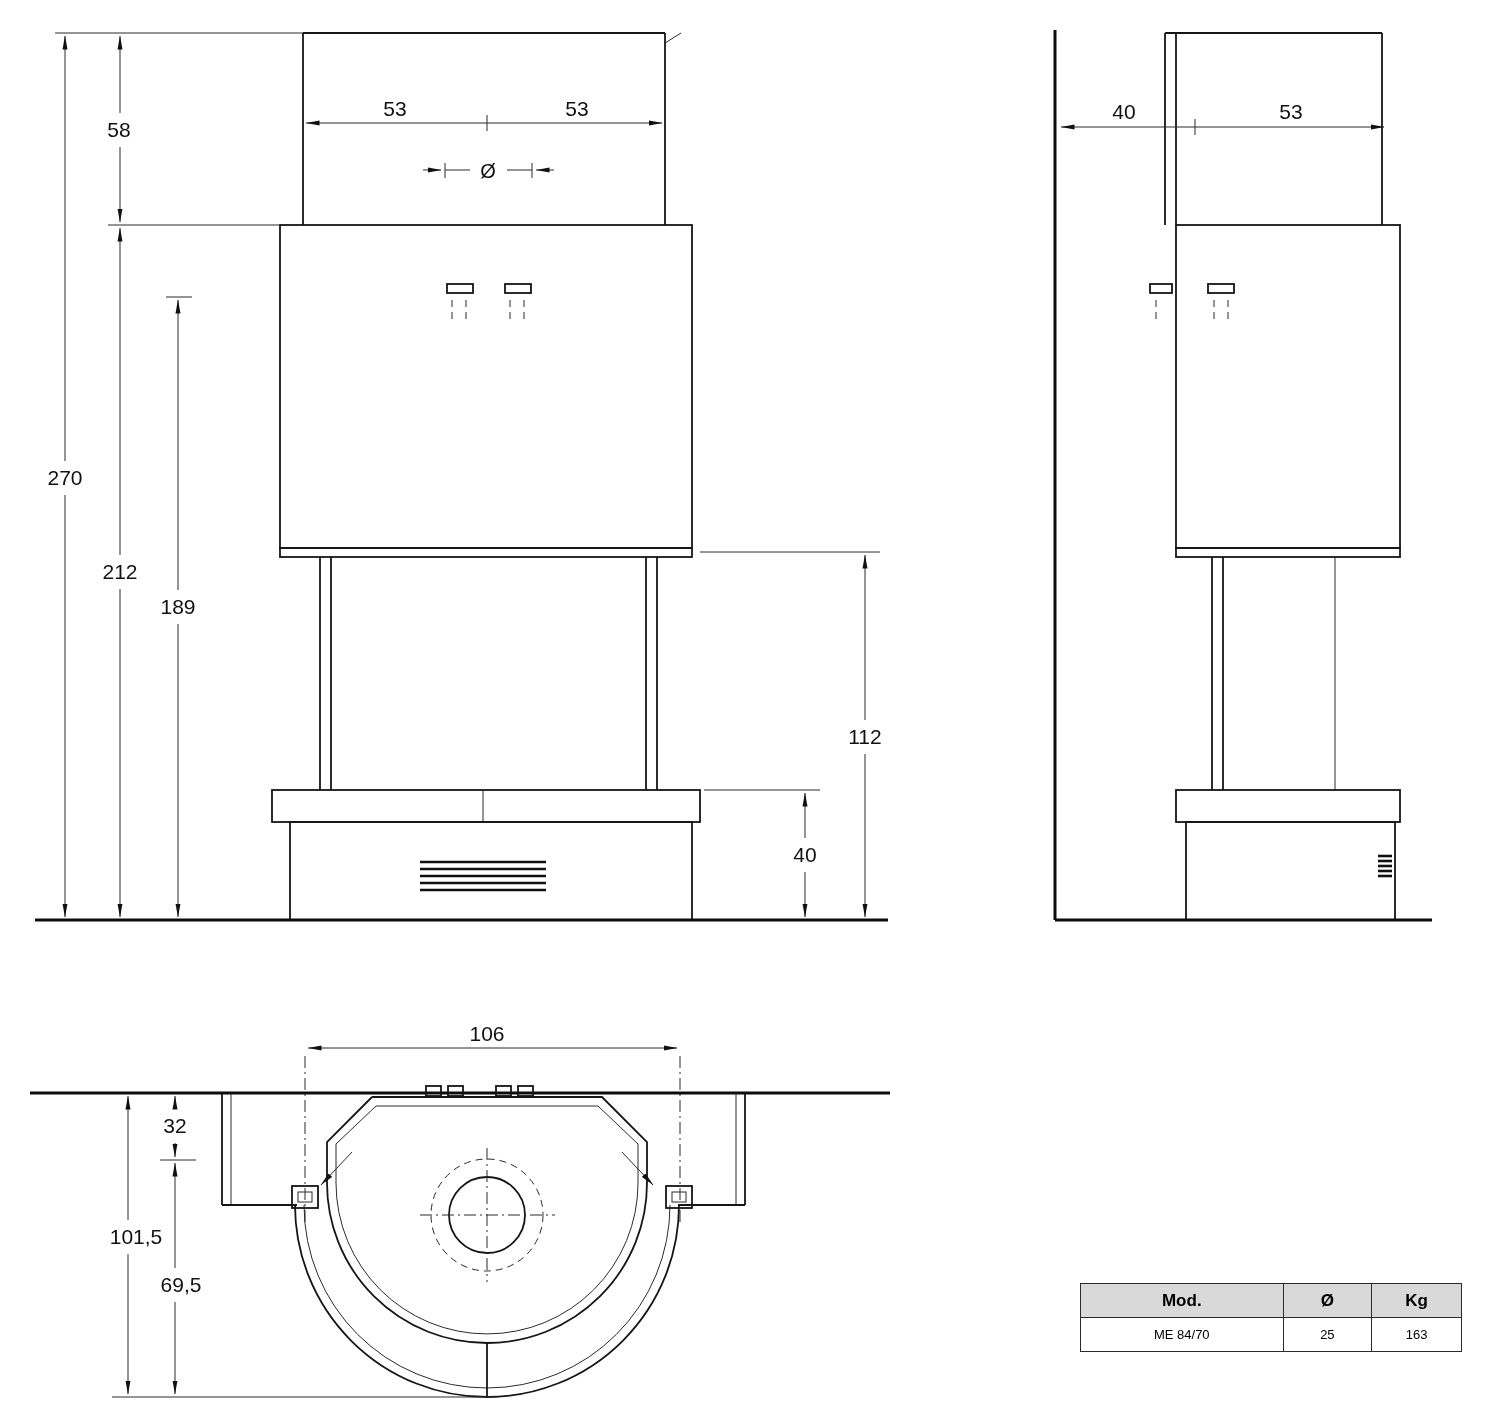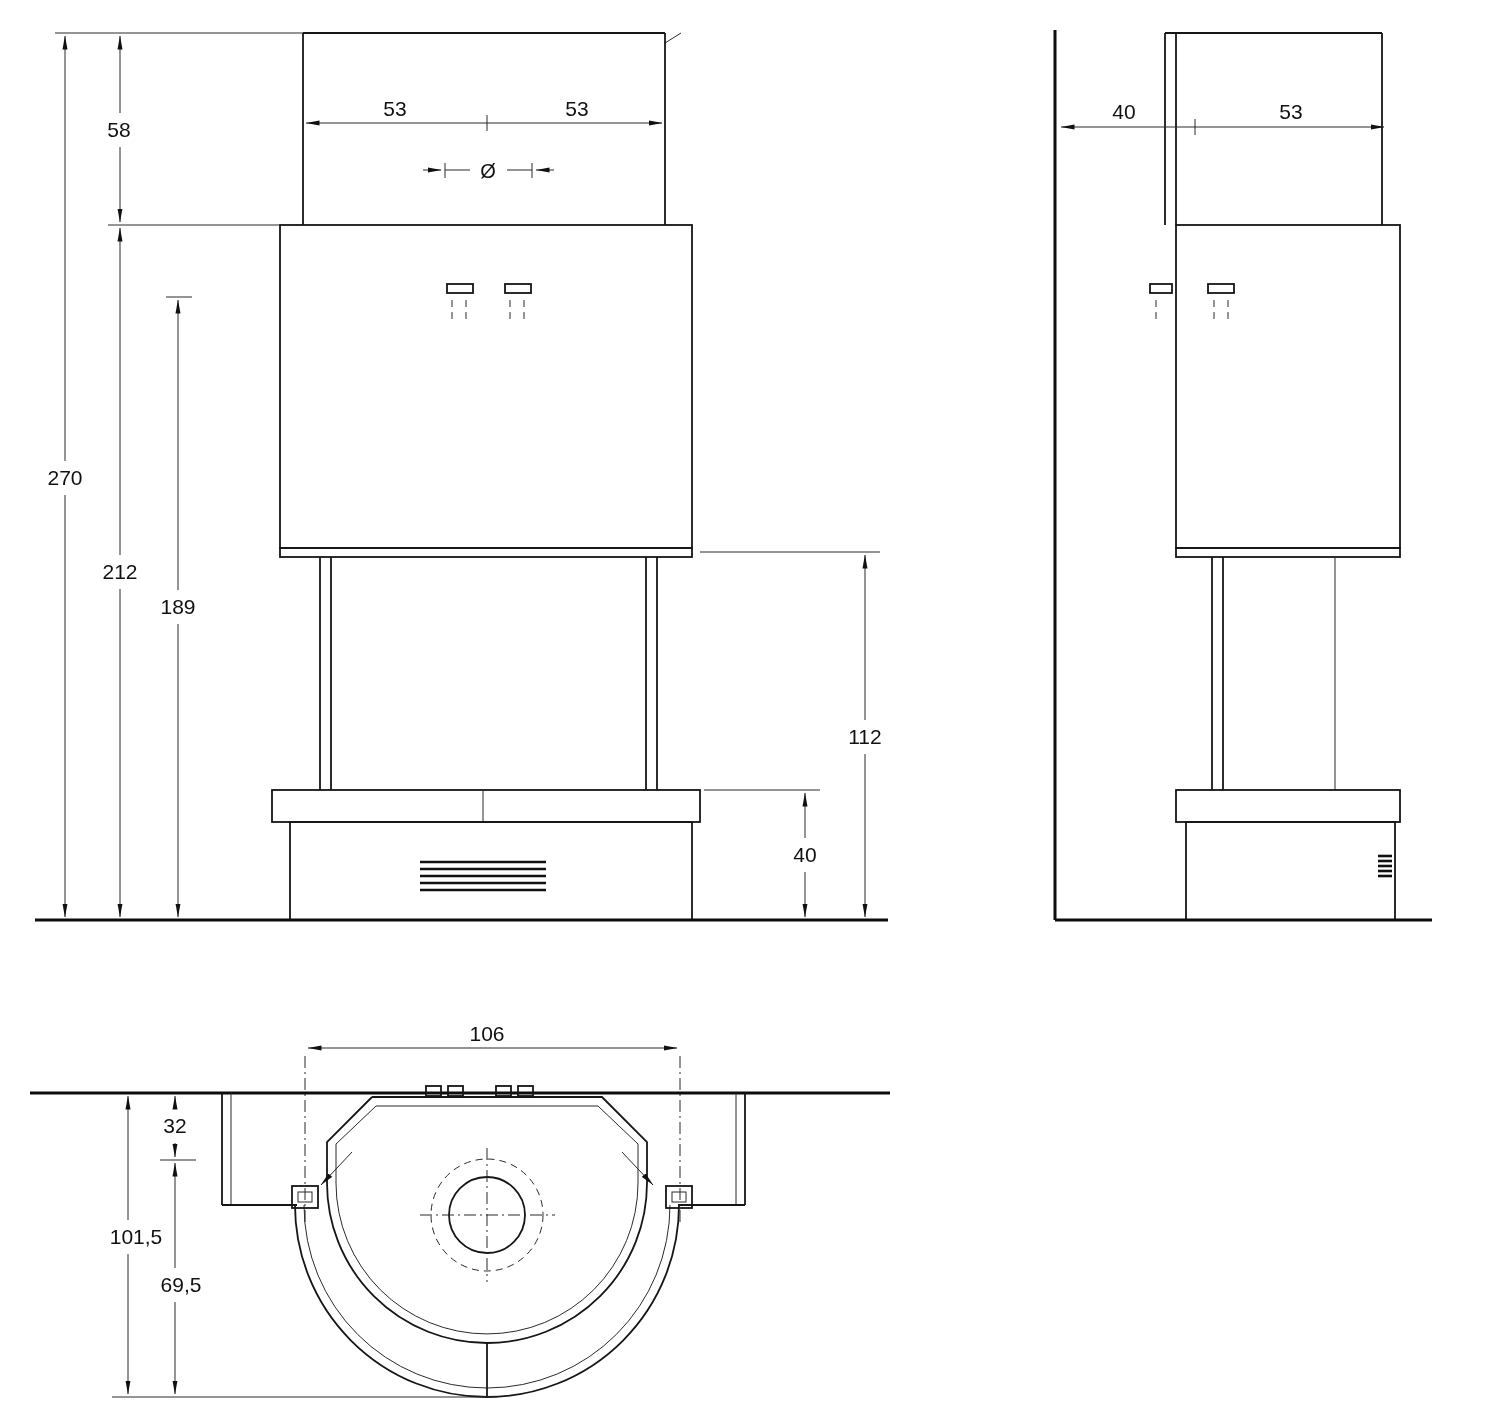--- a/index.html
+++ b/index.html
@@ -224,15 +224,25 @@
 
       <line class="thin" x1="128" y1="1220" x2="128" y2="1096" marker-end="url(#ah)"></line>
       <line class="thin" x1="128" y1="1254" x2="128" y2="1394" marker-end="url(#ah)"></line>
       <text x="136" y="1244">101,5</text>
     </g>
   </g>
 </svg>
 
 <table class="spec-table">
   <tbody>
+        <tr>
+    <th class="col-model">Mod.</th>
+    <th class="col-dia">Ø</th>
+    <th class="col-kg">Kg</th>
+  </tr>
+  <tr>
+    <td>ME 84/70</td>
+    <td>25</td>
+    <td>163</td>
+  </tr>
 </tbody>
     </table>
 </div>
 
 </body></html>

